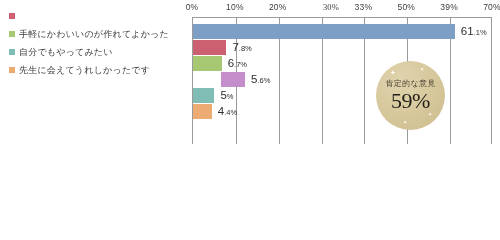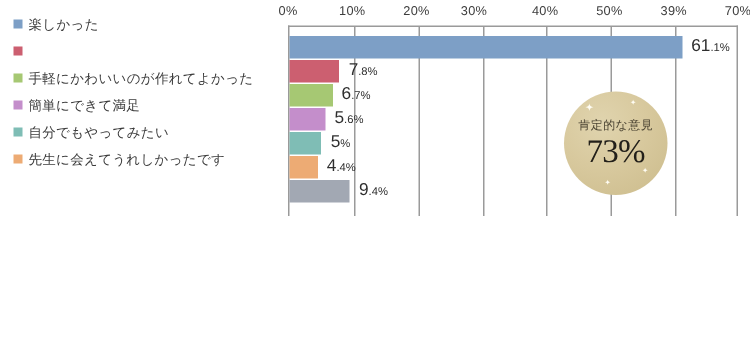--- a/index.html
+++ b/index.html
@@ -157,50 +157,42 @@
     pointer-events: none;
   }
 </style>
 </head>
 <body>
 
 <div id="chart-root">
 
   <div id="legend">
       <div class="legend-item">
-        <span class="legend-swatch" style="background: rgb(125, 159, 198);"></span>
-        <span class="legend-label">楽しかった</span>
-      </div>
-      <div class="legend-item">
         <span class="legend-swatch" style="background: rgb(204, 95, 112);"></span>
       </div>
       <div class="legend-item">
         <span class="legend-swatch" style="background: rgb(166, 200, 115);"></span>
         <span class="legend-label">手軽にかわいいのが作れてよかった</span>
-      </div>
-      <div class="legend-item">
-        <span class="legend-swatch" style="background: rgb(196, 142, 203);"></span>
-        <span class="legend-label">簡単にできて満足</span>
       </div>
       <div class="legend-item">
         <span class="legend-swatch" style="background: rgb(127, 189, 181);"></span>
         <span class="legend-label">自分でもやってみたい</span>
       </div>
       <div class="legend-item">
         <span class="legend-swatch" style="background: rgb(237, 171, 116);"></span>
         <span class="legend-label">先生に会えてうれしかったです</span>
       </div>
     </div>
 
   <div id="axis-labels">
       <span class="axis-tick-label" style="left: 192px;">0%</span>
       <span class="axis-tick-label" style="left: 234.857px;">10%</span>
       <span class="axis-tick-label" style="left: 277.714px;">20%</span>
-      <span class="axis-tick-label" style="left: 316px;">30%</span>
-      <span class="axis-tick-label" style="left: 363.429px;">40%</span>
+      <span class="axis-tick-label" style="left: 331px; font-family: Liberation Serif, serif;">30%</span>
+      <span class="axis-tick-label" style="left: 363.429px;">33%</span>
       <span class="axis-tick-label" style="left: 406.286px;">50%</span>
       <span class="axis-tick-label" style="left: 449.143px;">39%</span>
       <span class="axis-tick-label" style="left: 492px;">70%</span>
     </div>
 
   <div id="plot-area">
     <div id="gridlines">
         <div class="gridline" style="left: 42.8571px;"></div>
         <div class="gridline" style="left: 85.7143px;"></div>
         <div class="gridline" style="left: 128.571px;"></div>
@@ -214,41 +206,37 @@
           <span class="bar-value"><span class="main">61</span><span class="frac">.1%</span></span>
         </div>
         <div class="bar-row" style="top: 22px;">
           <div class="bar" style="width: 33.4286px; background: rgb(204, 95, 112);"></div>
           <span class="bar-value"><span class="main">7</span><span class="frac">.8%</span></span>
         </div>
         <div class="bar-row" style="top: 38px;">
           <div class="bar" style="width: 28.7143px; background: rgb(166, 200, 115);"></div>
           <span class="bar-value"><span class="main">6</span><span class="frac">.7%</span></span>
         </div>
-        <div class="bar-row" style="top: 54px;">
+        <div class="bar-row" style="top: 54px; padding-left: 28px;">
           <div class="bar" style="width: 24px; background: rgb(196, 142, 203);"></div>
           <span class="bar-value"><span class="main">5</span><span class="frac">.6%</span></span>
         </div>
         <div class="bar-row" style="top: 70px;">
           <div class="bar" style="width: 21.4286px; background: rgb(127, 189, 181);"></div>
           <span class="bar-value"><span class="main">5</span><span class="frac">%</span></span>
         </div>
         <div class="bar-row" style="top: 86px;">
           <div class="bar" style="width: 18.8571px; background: rgb(237, 171, 116);"></div>
           <span class="bar-value"><span class="main">4</span><span class="frac">.4%</span></span>
-        </div>
-        <div class="bar-row" style="top: 102px;">
-          <div class="bar" style="width: 40.2857px; background: rgb(162, 168, 179);"></div>
-          <span class="bar-value"><span class="main">9</span><span class="frac">.4%</span></span>
         </div>
       </div>
   </div>
 
   <div id="badge">
     <span class="sparkle" style="left:14px; top:8px;">✦</span>
     <span class="sparkle" style="left:44px; top:5px; font-size:5px;">✦</span>
     <span class="sparkle" style="left:52px; top:50px; font-size:5px;">✦</span>
     <span class="sparkle" style="left:27px; top:58px; font-size:5px;">✦</span>
     <div id="badge-title">肯定的な意見</div>
-    <div id="badge-value">73%</div>
+    <div id="badge-value">59%</div>
   </div>
 
 </div>
 
 </body></html>

